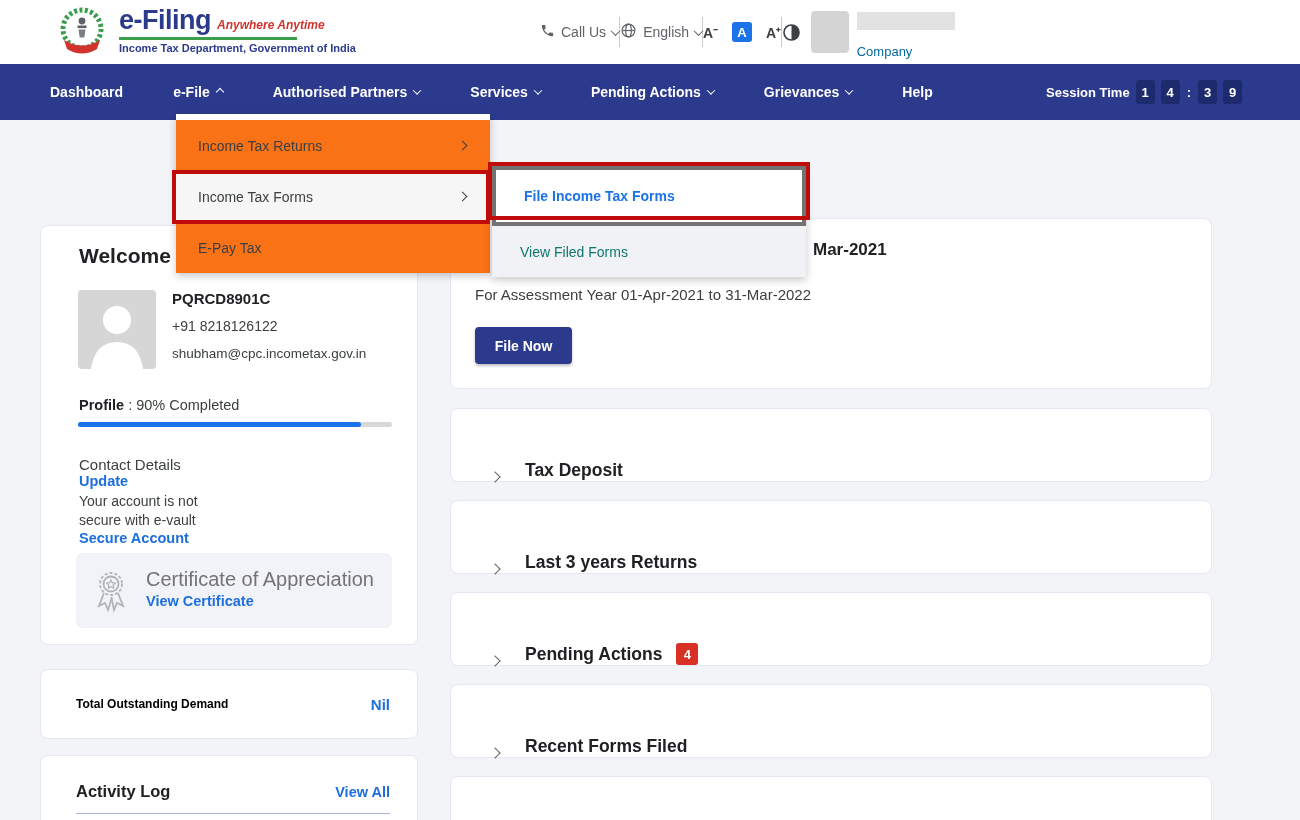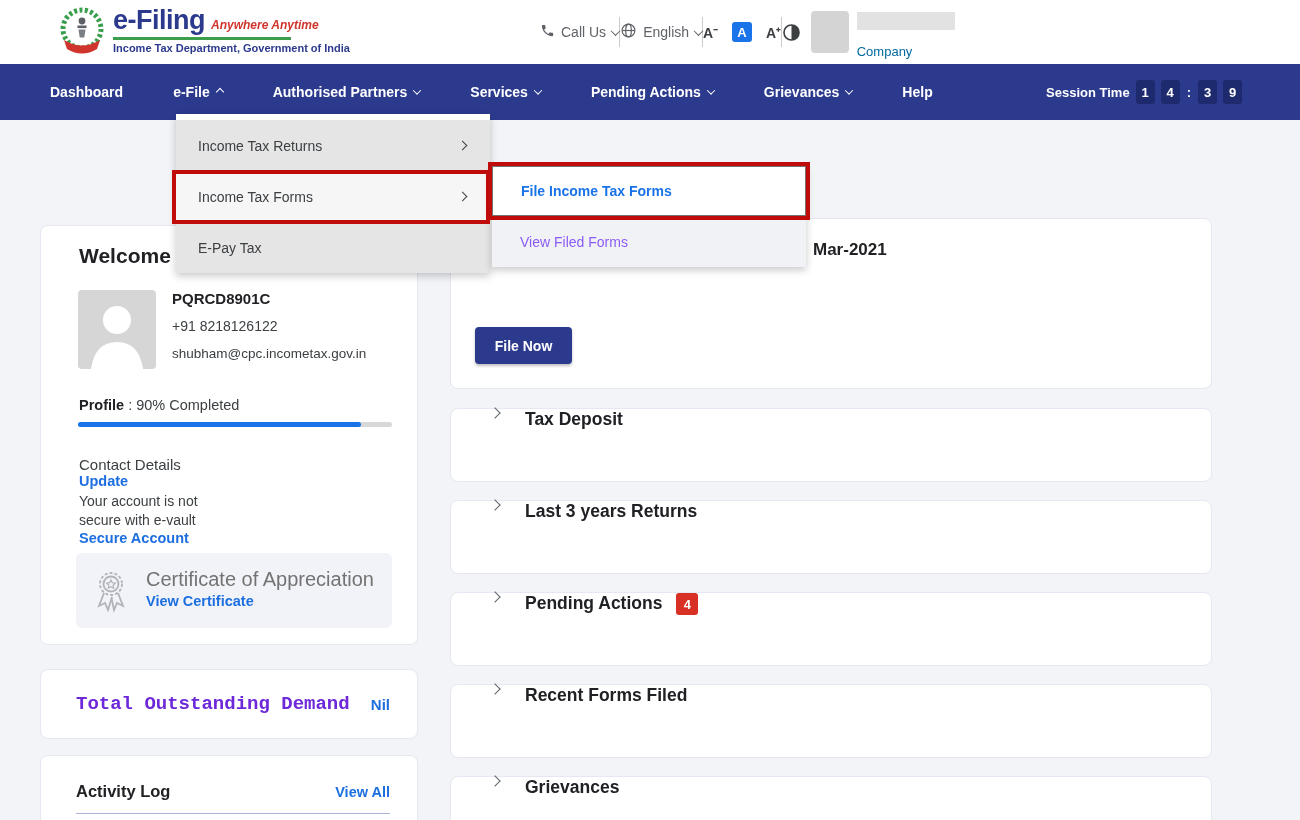--- a/index.html
+++ b/index.html
@@ -2,21 +2,21 @@
 <html><head>
 <meta charset="utf-8">
 <style>
   * { margin:0; padding:0; box-sizing:border-box; }
   html,body { background:#fff; }
   .stage { position:relative; width:1300px; height:820px; overflow:hidden;
            font-family:"Liberation Sans", sans-serif; background:#f2f4f8; }
 
   
   .topbar { position:absolute; left:0; top:0; width:1300px; height:64px; background:#fff; z-index:10; }
-  .logo-wrap { position:absolute; left:55px; top:5px; display:flex; gap:4px; }
+  .logo-wrap { position:absolute; left:55px; top:5px; display:flex; gap:10px; }
   .logo-text .t1 { font-size:27px; font-weight:bold; color:#2c3a8e; letter-spacing:-0.5px; display:inline; }
   .logo-text .t2 { font-size:12px; font-style:italic; color:#d0342c; font-weight:bold; margin-left:6px; }
   .logo-rule { height:3px; background:#3a9e4c; margin:1px 0 2px 0; width:178px; }
   .logo-text .t3 { font-size:11px; color:#2c3a8e; font-weight:bold; }
   .controls { position:absolute; left:540px; top:0; height:64px; display:flex; align-items:center; }
   .ctl { display:flex; align-items:center; gap:6px; color:#5f6368; font-size:14px; cursor:pointer; }
   .vdiv { width:1px; height:30px; background:#ccc; }
   .chv { display:inline-block; width:7px; height:7px; border-right:1.6px solid currentColor; border-bottom:1.6px solid currentColor; }
   .chv-d { transform:rotate(45deg) translate(-1px,-1px); }
   .chv-u { transform:rotate(-135deg); }
@@ -37,28 +37,28 @@
   .session { margin-left:auto; margin-right:58px; display:flex; align-items:center; gap:6px; color:#fff;
              font-size:13px; font-weight:bold; }
   .digit { width:19px; height:24px; background:#1e2a6e; border-radius:3px; display:flex; align-items:center;
            justify-content:center; font-size:13px; font-weight:bold; color:#fff; }
   .colon { color:#fff; font-weight:bold; margin:0 1px; }
 
   
   .menu1 { position:absolute; left:176px; top:114px; width:314px; background:#fff; z-index:50;
            box-shadow:0 3px 8px rgba(0,0,0,.22); padding-top:6px; }
   .menu1 .mrow { height:51px; display:flex; align-items:center; justify-content:space-between;
-                 padding:0 24px 0 22px; font-size:14px; color:#3c4043; font-weight:500; cursor:pointer; background:#e5e5e5; }
+                 padding:0 24px 0 22px; font-size:14px; color:#3c4043; font-weight:500; cursor:pointer; background:#f97316; }
   .menu1 .mrow.hl { background:#f6f6f6; }
   .menu1 .chv { color:#3c4043; width:7px; height:7px; }
   .menu2 { position:absolute; left:492px; top:166px; width:314px; z-index:50; box-shadow:0 3px 8px rgba(0,0,0,.22); }
-  .menu2 .srow1 { height:50px; background:#fff; border:1px solid #737373; display:flex; align-items:center;
+  .menu2 .srow1 { height:60px; background:#fff; border:4px solid #737373; display:flex; align-items:center;
                   padding-left:28px; font-size:14px; font-weight:600; color:#1a73e8; cursor:pointer; }
   .menu2 .srow2 { height:51px; background:#f1f2f5; display:flex; align-items:center; padding-left:28px;
-                  font-size:14px; color:#8b5cf6; font-weight:500; cursor:pointer; }
+                  font-size:14px; color:#0f766e; font-weight:500; cursor:pointer; }
   .annotation { position:absolute; border:4px solid #c00b0b; z-index:60; pointer-events:none; }
   .anno1 { left:172px; top:170px; width:318px; height:54px; }
   .anno2 { left:488px; top:162px; width:322px; height:58px; }
 
   
   .card { position:absolute; background:#fff; border:1px solid #e5e8f0; border-radius:8px; }
   .link { color:#1d6fe0; font-weight:bold; cursor:pointer; }
 
   .card-welcome { left:40px; top:225px; width:378px; height:420px; }
   .welcome-h { position:absolute; left:38px; top:18px; font-size:21px; font-weight:bold; color:#202124; white-space:nowrap; }
@@ -76,36 +76,36 @@
   .contact-row .link, .evault-row .link { font-size:14.5px; }
   .evault-row { top:266px; font-size:14px; color:#3c4043; }
   .evault-row .etext { width:160px; line-height:19px; }
   .certbox { position:absolute; left:35px; top:327px; width:316px; height:75px; background:#f2f3f8; border-radius:6px; }
   .certbox .ct { position:absolute; left:70px; top:15px; font-size:20px; color:#737373; }
   .certbox .cl { position:absolute; left:70px; top:40px; font-size:14.5px; }
   .medal { position:absolute; left:12px; top:14px; }
 
   .card-demand { left:40px; top:669px; width:378px; height:70px; display:flex; align-items:center;
                  justify-content:space-between; padding:0 27px 0 35px; }
-  .card-demand .dl { font-size:19px; font-weight:bold; color:#6d28d9;font-family:Liberation Mono, monospace; }
+  .card-demand .dl { font-size:12px; font-weight:bold; color:#000000; }
   .card-demand .link { font-size:15px; }
   .card-activity { left:40px; top:755px; width:378px; height:110px; }
   .act-row { position:absolute; left:35px; right:27px; top:26px; display:flex; justify-content:space-between; align-items:center; }
   .act-row .al { font-size:16.5px; font-weight:bold; color:#202124; }
   .act-row .link { font-size:14.5px; }
   .act-div { position:absolute; left:35px; right:27px; top:57px; height:1px; background:#a9b3da; }
 
   .card-filing { left:450px; top:218px; width:762px; height:171px; }
   .filing-title { position:absolute; left:362px; top:21px; font-size:17px; font-weight:bold; color:#202124; }
   .filing-sub { position:absolute; left:24px; top:67px; font-size:15px; color:#3c4043; }
   .btn-primary { position:absolute; left:24px; top:108px; width:97px; height:37px; background:#2c3a8e; color:#fff;
                  font-size:14px; font-weight:bold; border:none; border-radius:4px; cursor:pointer;
                  font-family:"Liberation Sans", sans-serif; box-shadow:0 2px 3px rgba(0,0,0,.25); }
 
-  .acc { left:450px; width:762px; height:74px; display:flex; align-items:flex-start; padding-left:40px; cursor:pointer; }
+  .acc { left:450px; width:762px; height:74px; display:flex; align-items:flex-end; padding-left:40px; cursor:pointer; }
   .acc .chv { color:#5f6368; width:8px; height:8px; margin-right:26px; }
   .acc .alabel { font-size:17.5px; font-weight:bold; color:#202124; }
   .badge { display:inline-flex; align-items:center; justify-content:center; width:22px; height:22px; background:#d93025;
            color:#fff; font-size:13px; font-weight:bold; border-radius:3px; margin-left:14px; }
 </style>
 </head>
 <body>
 
 <div class="stage">
 
@@ -256,20 +256,21 @@
   <div class="card card-activity">
     <div class="act-row">
       <span class="al">Activity Log</span>
       <span class="link">View All</span>
     </div>
     <div class="act-div"></div>
   </div>
 
   <div class="card card-filing">
     <div class="filing-title">Mar-2021</div>
+    <div class="filing-sub">For Assessment Year 01-Apr-2021 to 31-Mar-2022</div>
     <button class="btn-primary">File Now</button>
   </div>
 
   <div class="card acc" style="top:408px;">
     <i class="chv chv-r"></i>
     <span class="alabel">Tax Deposit</span>
   </div>
   <div class="card acc" style="top:500px;">
     <i class="chv chv-r"></i>
     <span class="alabel">Last 3 years Returns</span>

